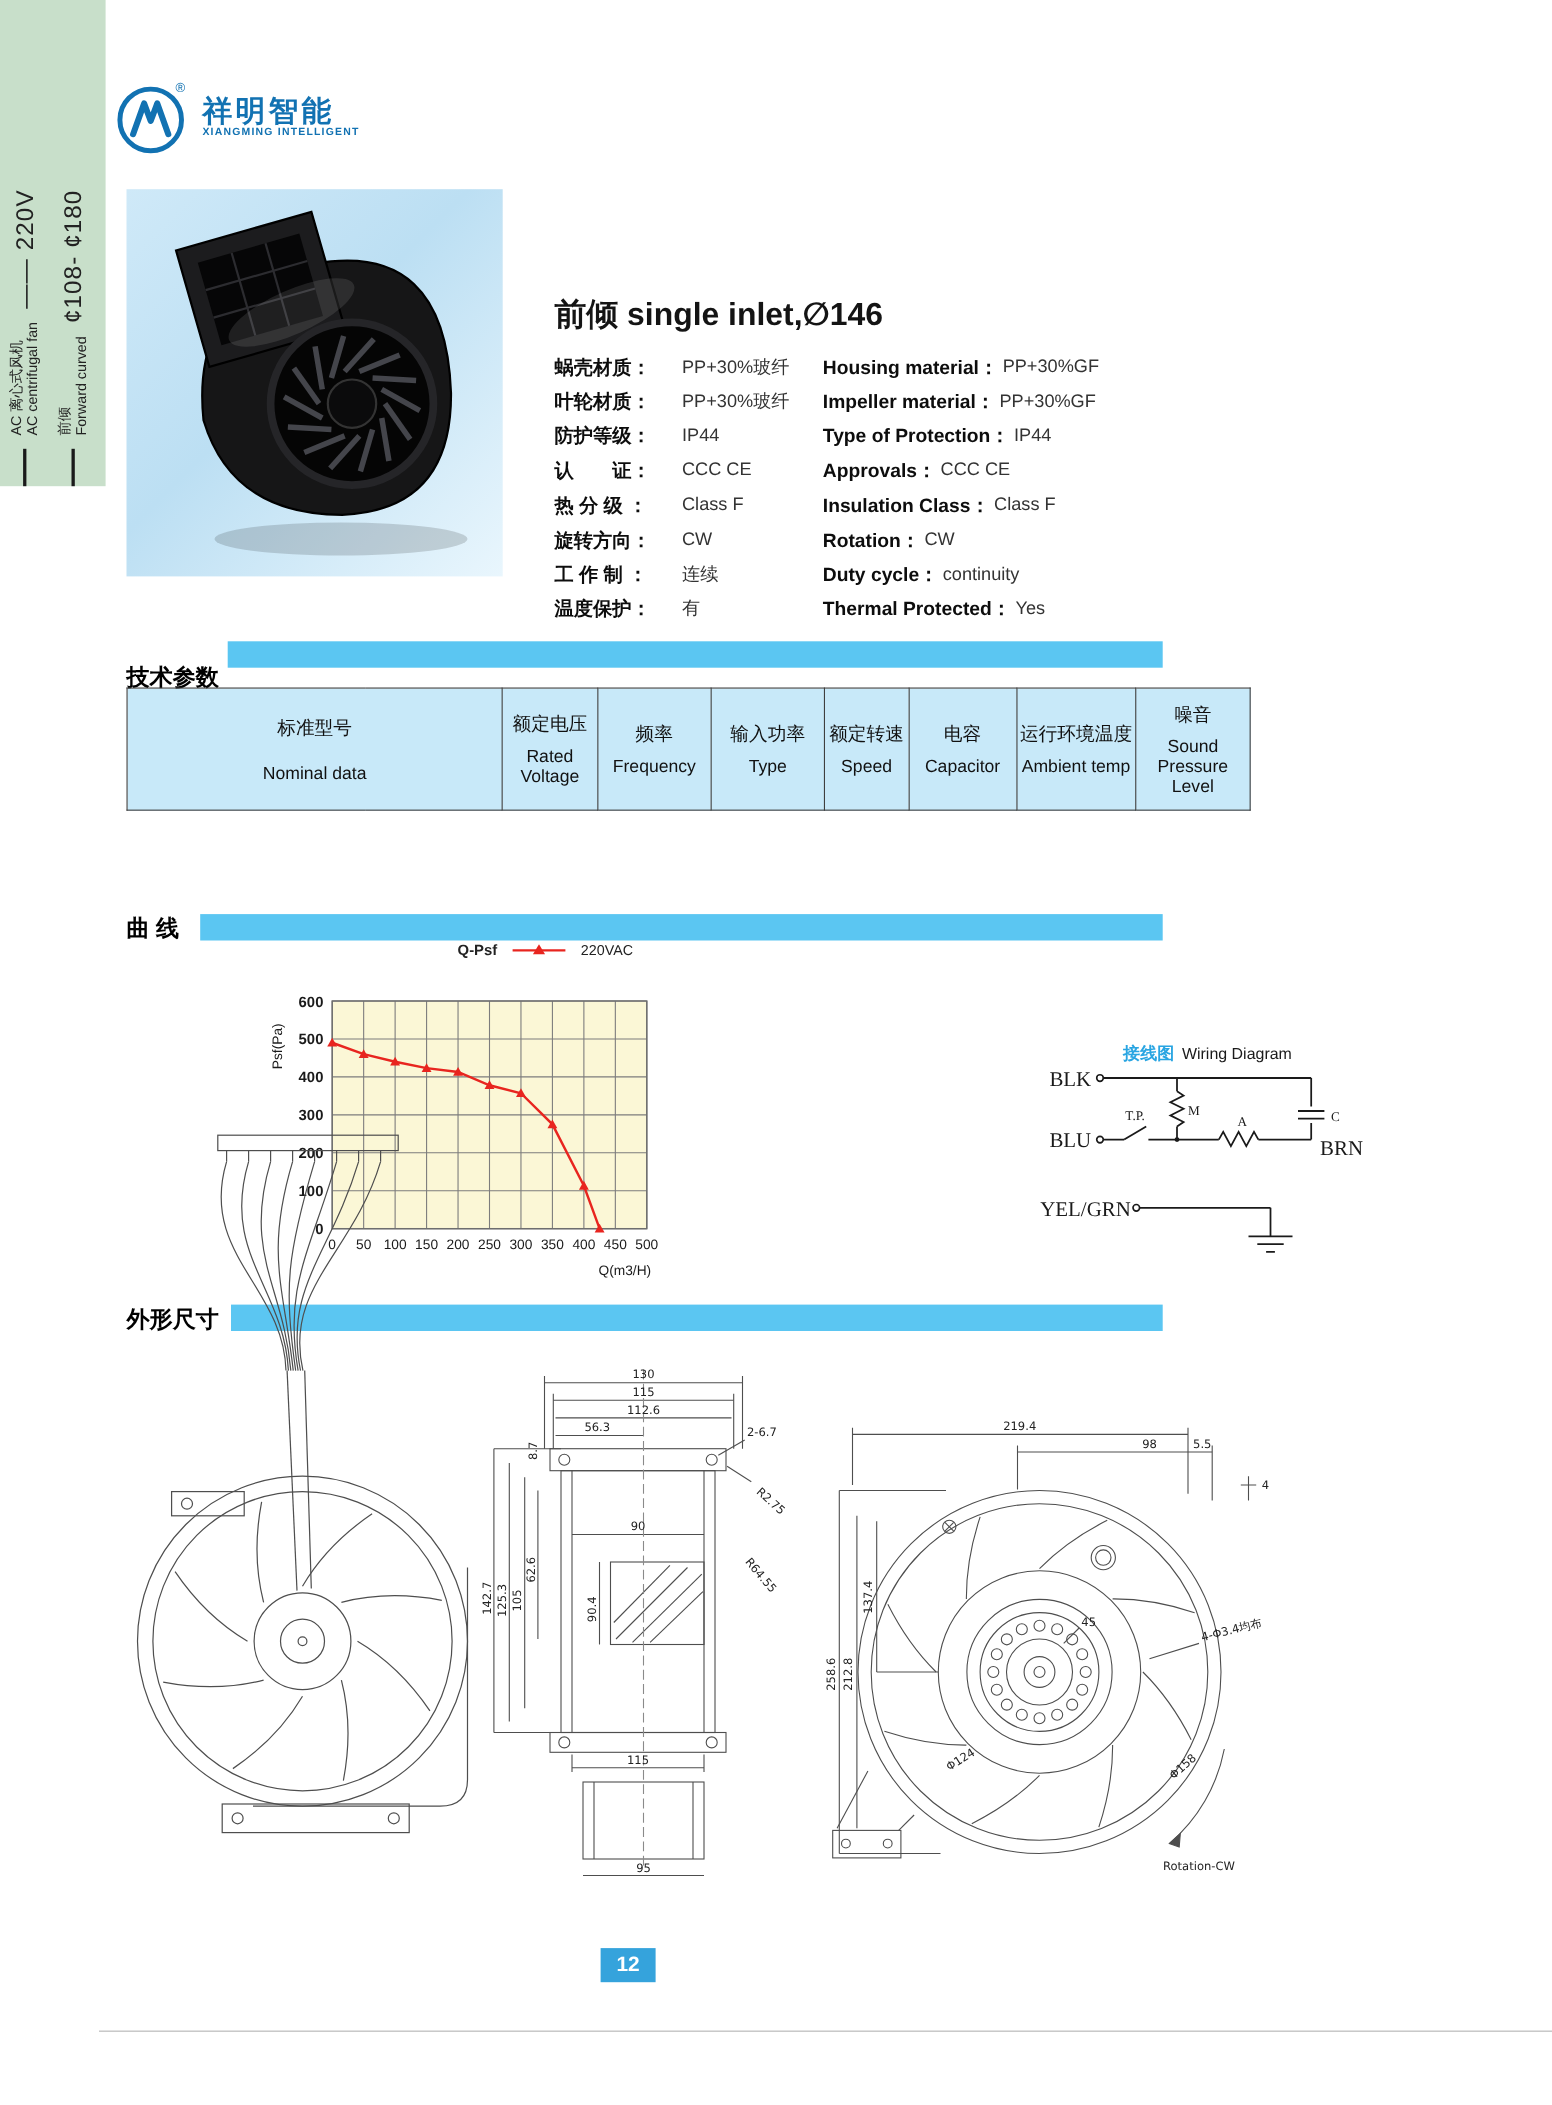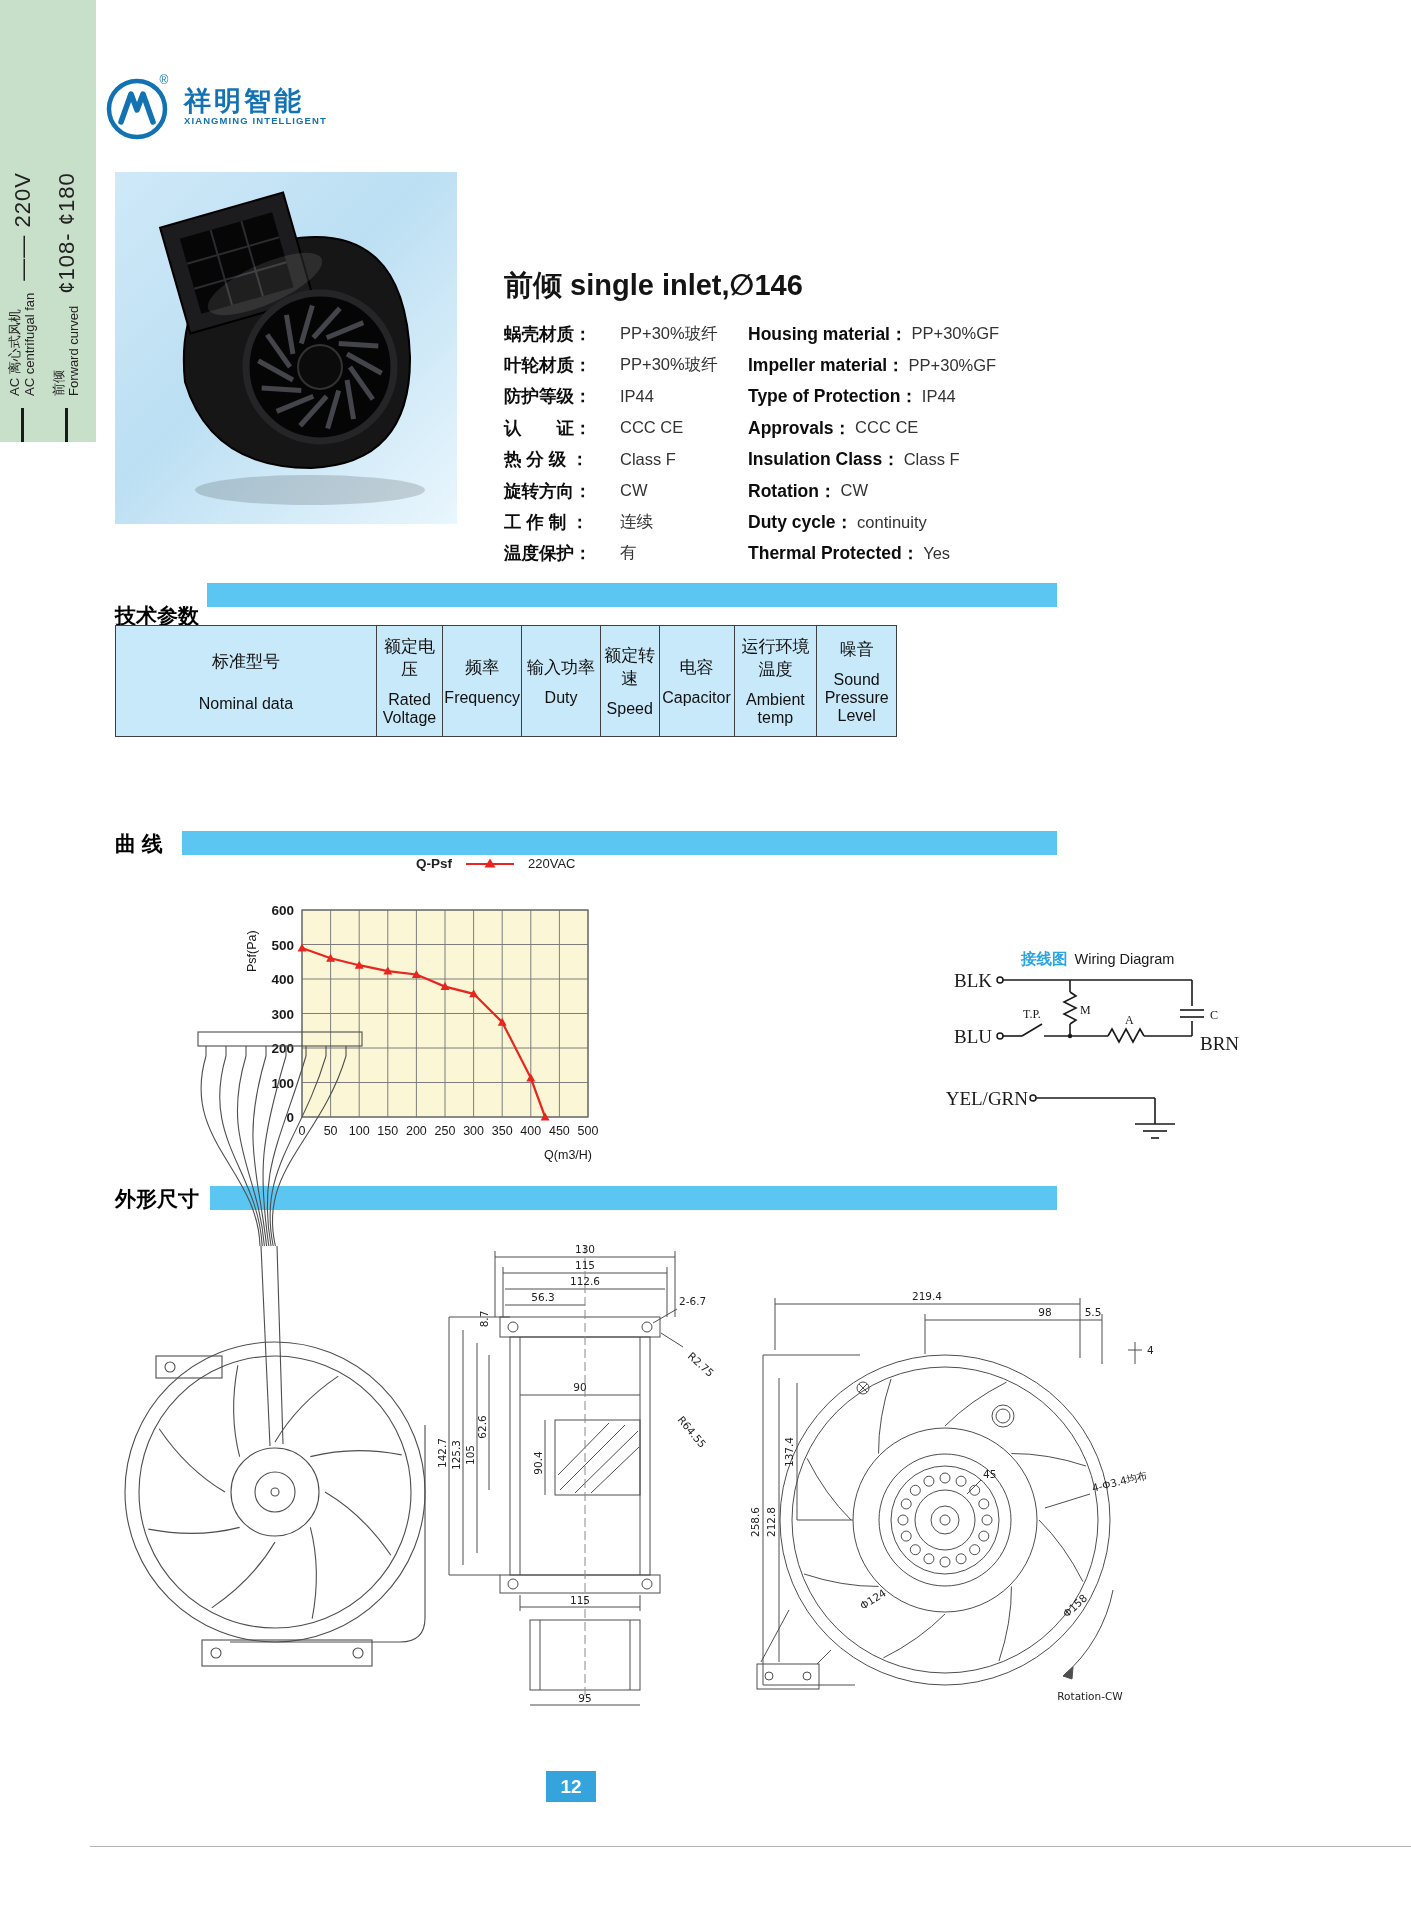--- a/index.html
+++ b/index.html
@@ -27,21 +27,21 @@
   
   .spec-col{position:absolute;top:318px;}
   .spec-row{height:31.4px;display:flex;align-items:center;}
   .spec-label{font-weight:bold;font-size:17.5px;color:#0d0d0d;}
   .spec-label.cn{width:112px;}
   .spec-val{font-size:16.5px;color:#333;margin-left:4px;}
   
   .sectitle{position:absolute;font-size:21px;font-weight:bold;color:#000;}
   .secbar{position:absolute;height:24px;background:#5bc6f2;}
   
-  table.params{position:absolute;left:115px;top:625px;width:782px;border-collapse:collapse;table-layout:fixed;}
+  table.params{position:absolute;left:115px;top:625px;width:1022px;border-collapse:collapse;table-layout:fixed;}
   table.params th,table.params td{border:1.6px solid #3f3f3f;text-align:center;vertical-align:middle;padding:0;}
   table.params th{background:#c8e9f9;font-weight:normal;}
   .h1{height:110px;font-size:17px;}
   .h1 .en{font-size:16px;margin-top:10px;}
   .h2 td{height:34px;background:#c8e9f9;font-size:15.5px;}
   .dr td{height:48px;background:#fff;font-size:16px;}
   
   .legend{position:absolute;left:416px;top:856px;display:flex;align-items:center;gap:12px;}
   .legend .t{font-size:13.5px;font-weight:bold;color:#222;}
   .legend .s{font-size:13px;color:#222;}
@@ -222,21 +222,21 @@
       <th class="h1">
             <div>额定电压</div>
             <div class="en">Rated Voltage</div>
           </th>
       <th class="h1">
             <div>频率</div>
             <div class="en">Frequency</div>
           </th>
       <th class="h1">
             <div>输入功率</div>
-            <div class="en">Duty</div>
+            <div class="en">Type</div>
           </th>
       <th class="h1">
             <div>额定转速</div>
             <div class="en">Speed</div>
           </th>
       <th class="h1">
             <div>电容</div>
             <div class="en">Capacitor</div>
           </th>
       <th class="h1">

